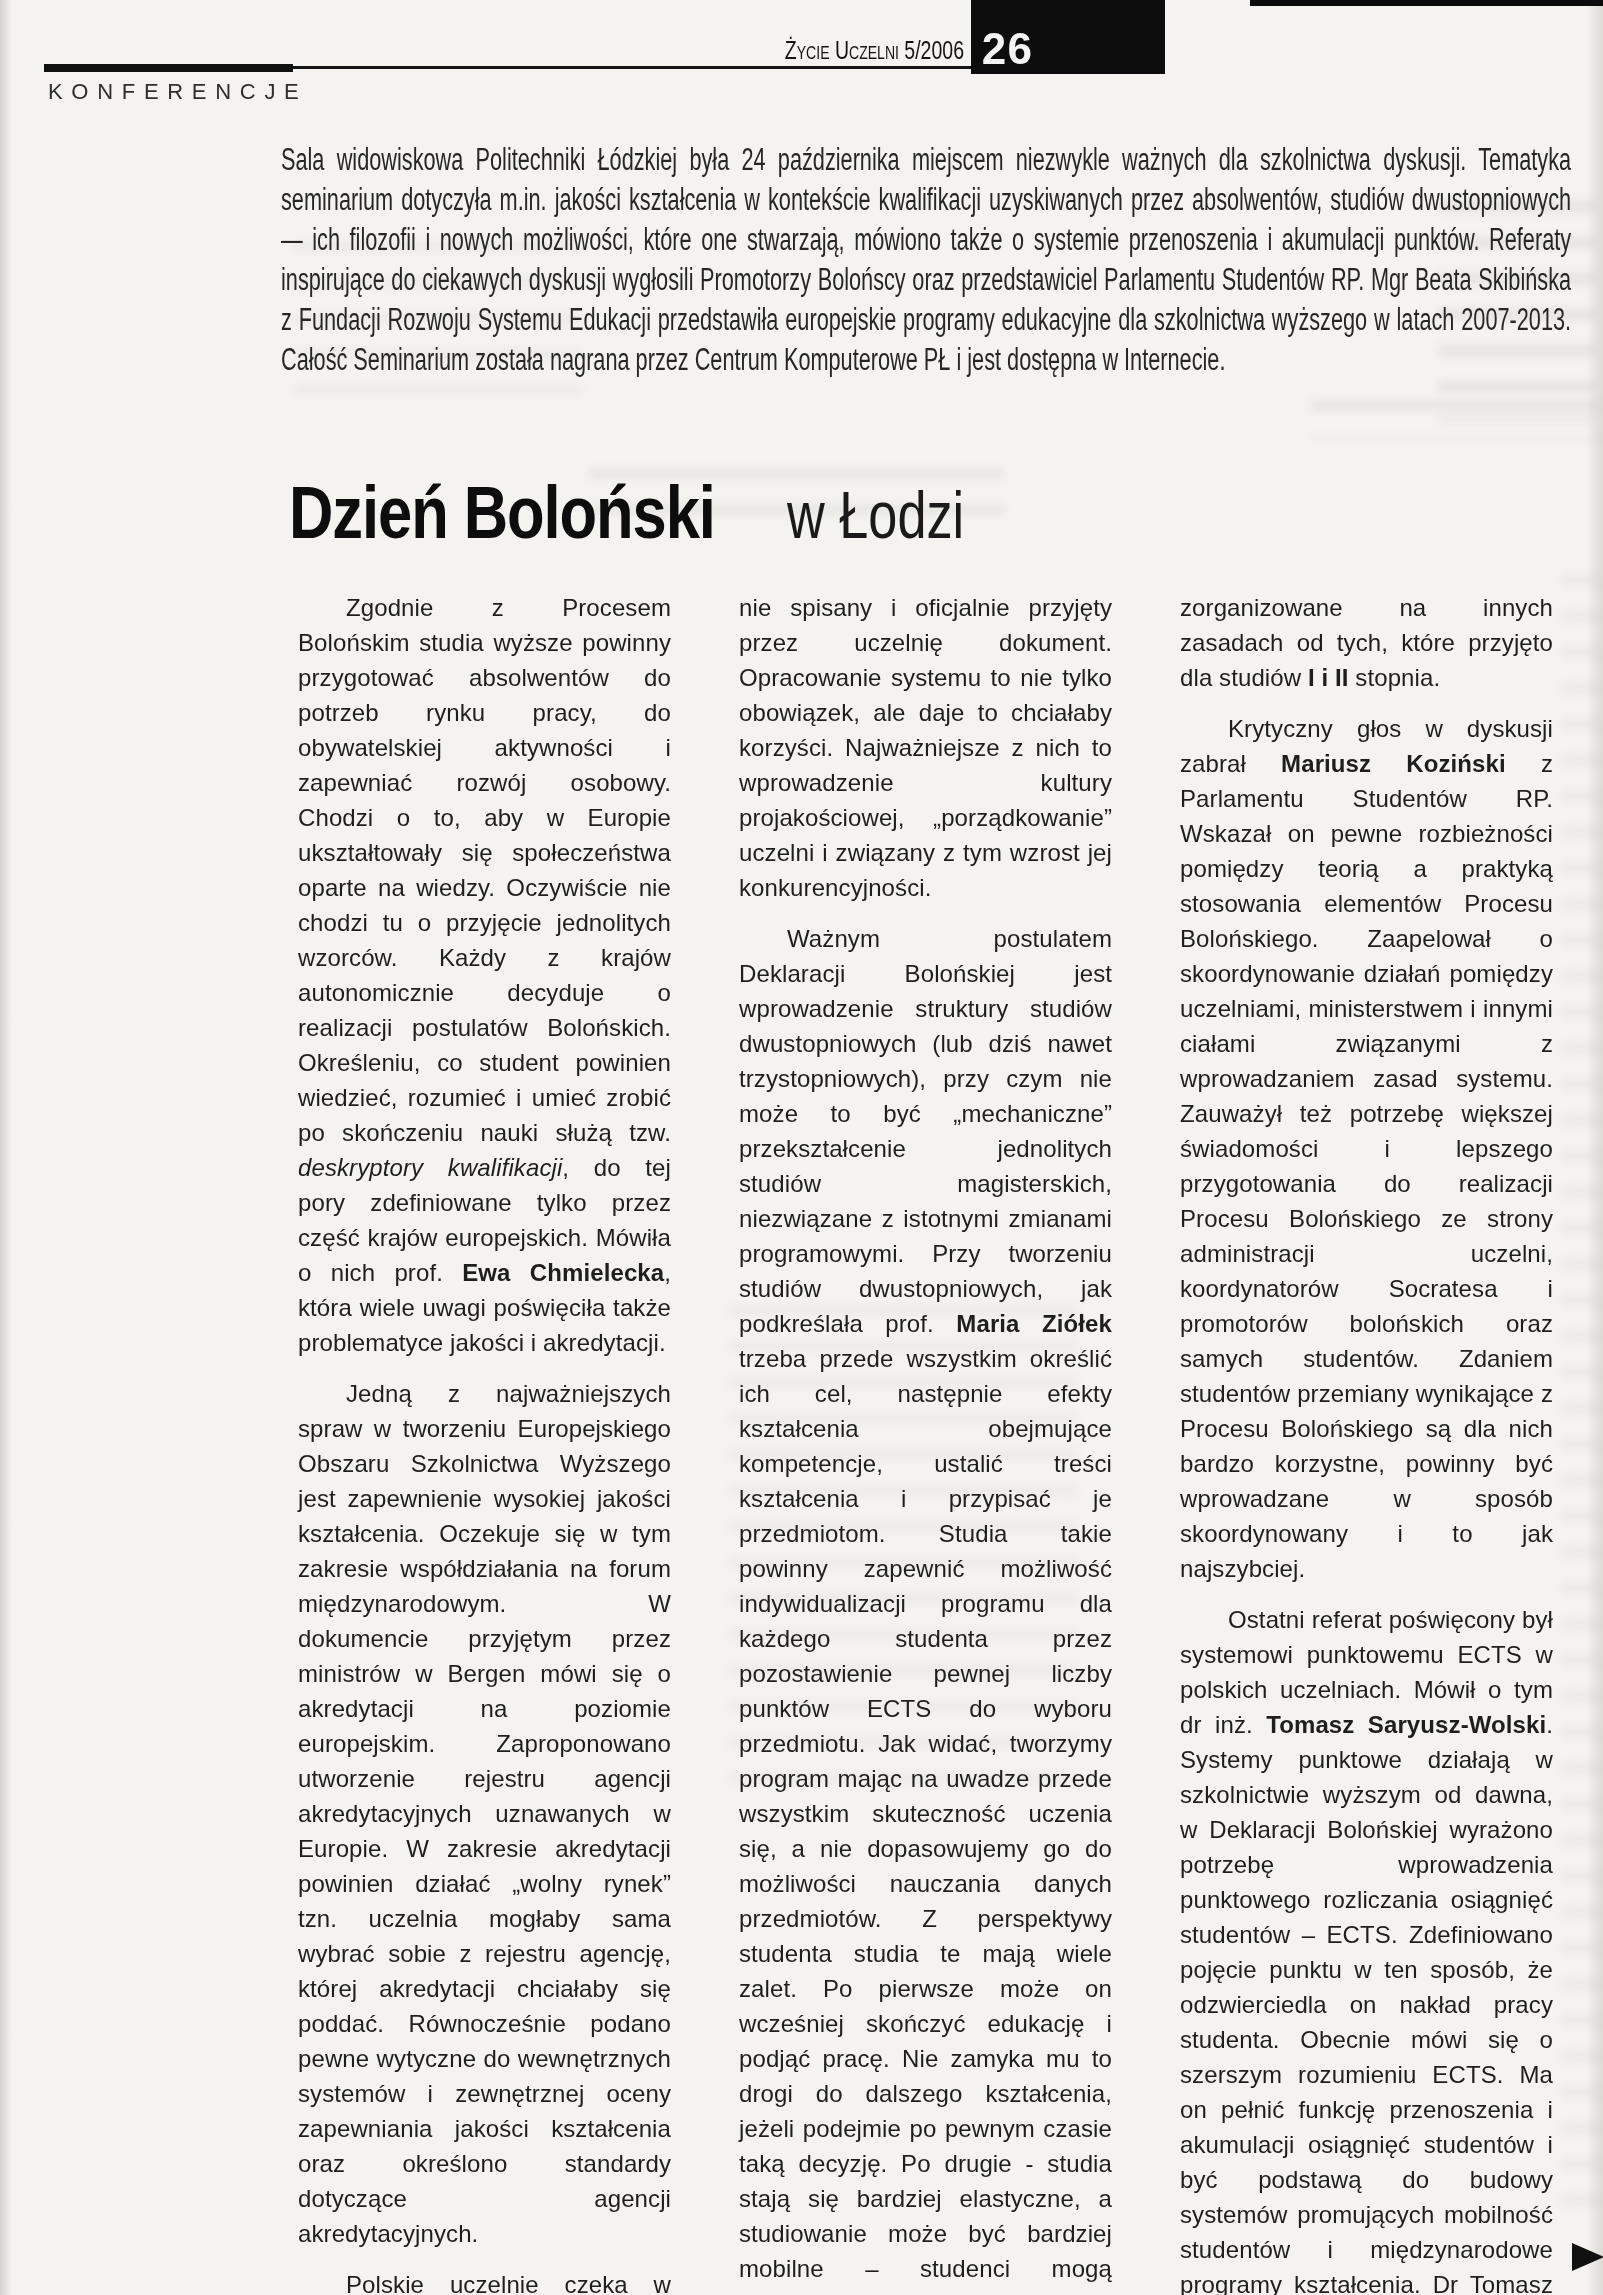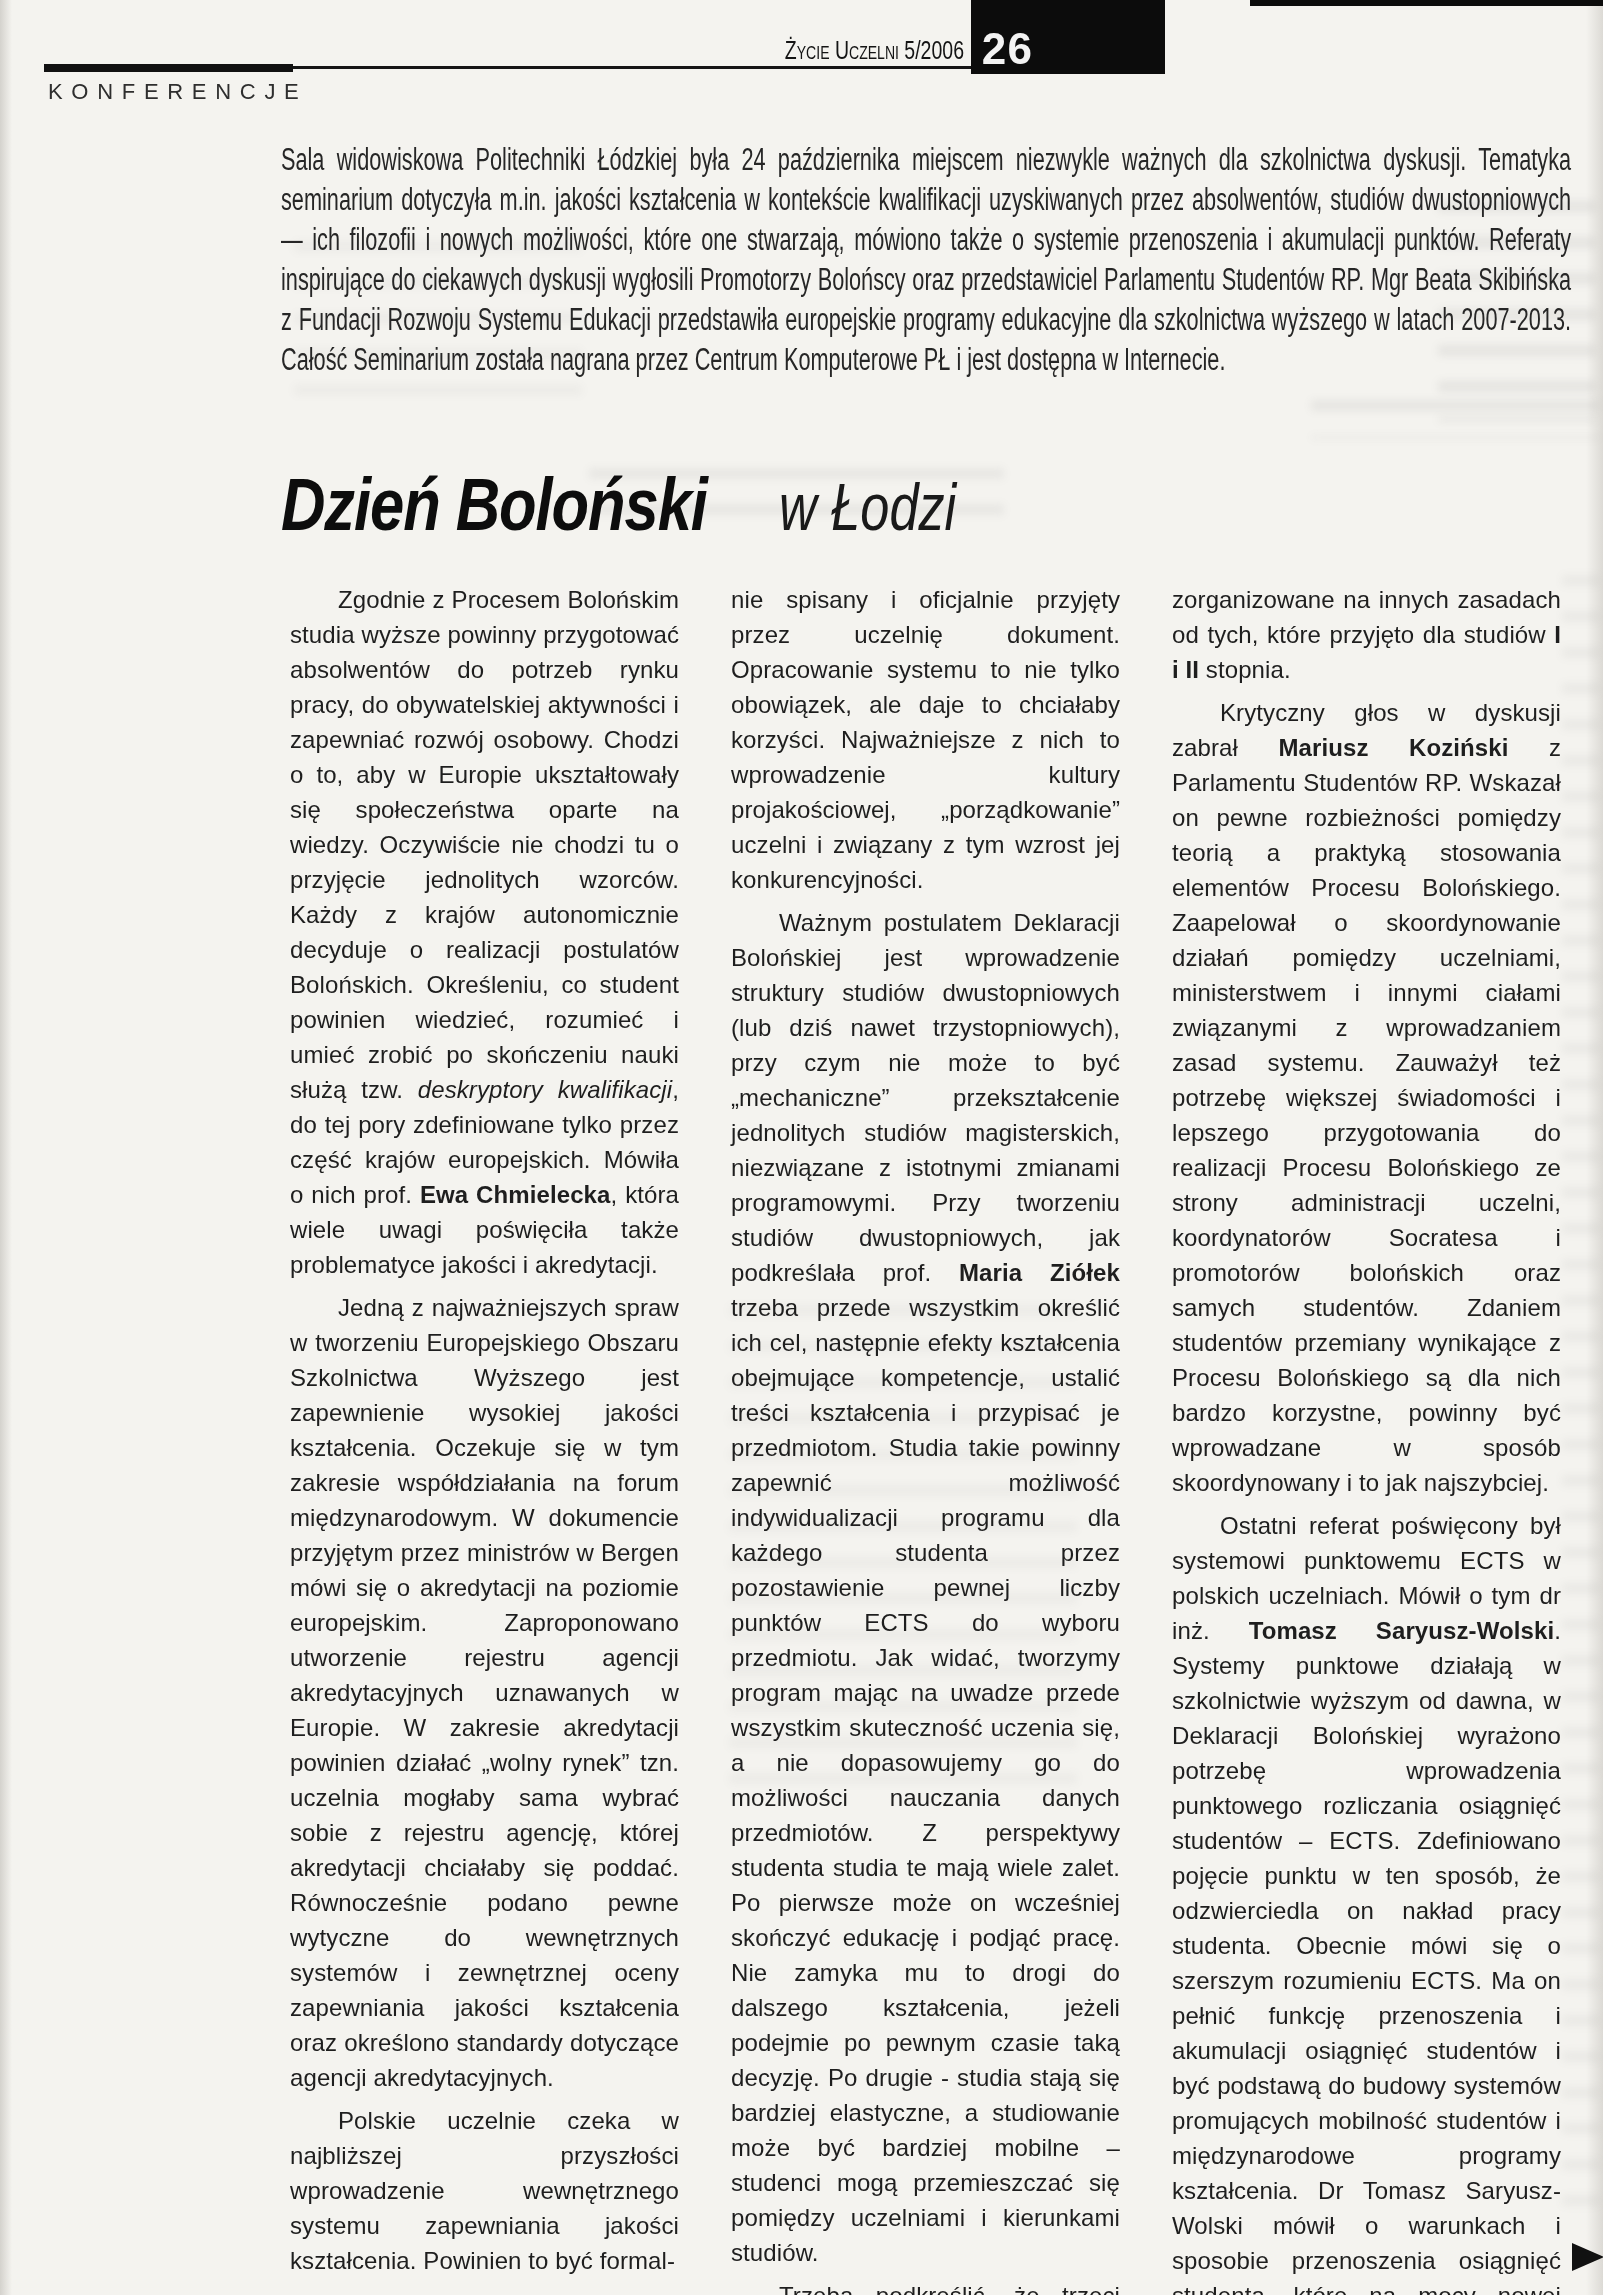--- a/index.html
+++ b/index.html
@@ -48,42 +48,42 @@
     overflow:visible;
   }
   .lead-inner {
     width:1843px;
     transform: scaleX(0.70); transform-origin:0 0;
     font-size:31px; line-height:40px;
     text-align:justify; color:#262626;
   }
 
   
-  .title { position:absolute; left:281px; top:463px; height:79px; width:937px; margin:0;font-style:italic; }
+  .title { position:absolute; left:281px; top:463px; height:79px; width:937px; margin:8px; }
   .title-main {
     position:absolute; left:0; bottom:0;
     font-size:75px; font-weight:bold; letter-spacing:-1.3px; color:#0d0d0d;
     transform: scaleX(0.82); transform-origin:0 100%;
     white-space:nowrap; line-height:1;
   }
   .title-suffix {
     position:absolute; left:498px; bottom:2px;
     font-size:67px; font-weight:400; color:#1a1a1a;
     transform: scaleX(0.78); transform-origin:0 100%;
     white-space:nowrap; line-height:1;
   }
 
   
   .columns {
     position:absolute; left:282px; top:574px; width:1288px;
     display:flex; gap:36px;
   }
   .col { width:405px; }
   .col p {
-    margin:8px;
+    margin:16px;
     font-size:24px; line-height:35px;
     text-align:justify; color:#1e1e1e;
     letter-spacing:0.1px;
     hyphens:auto; -webkit-hyphens:auto;
   }
   .col p.indent { text-indent:48px; }
   .b { font-weight:bold; }
   .i { font-style:italic; }
 
   

